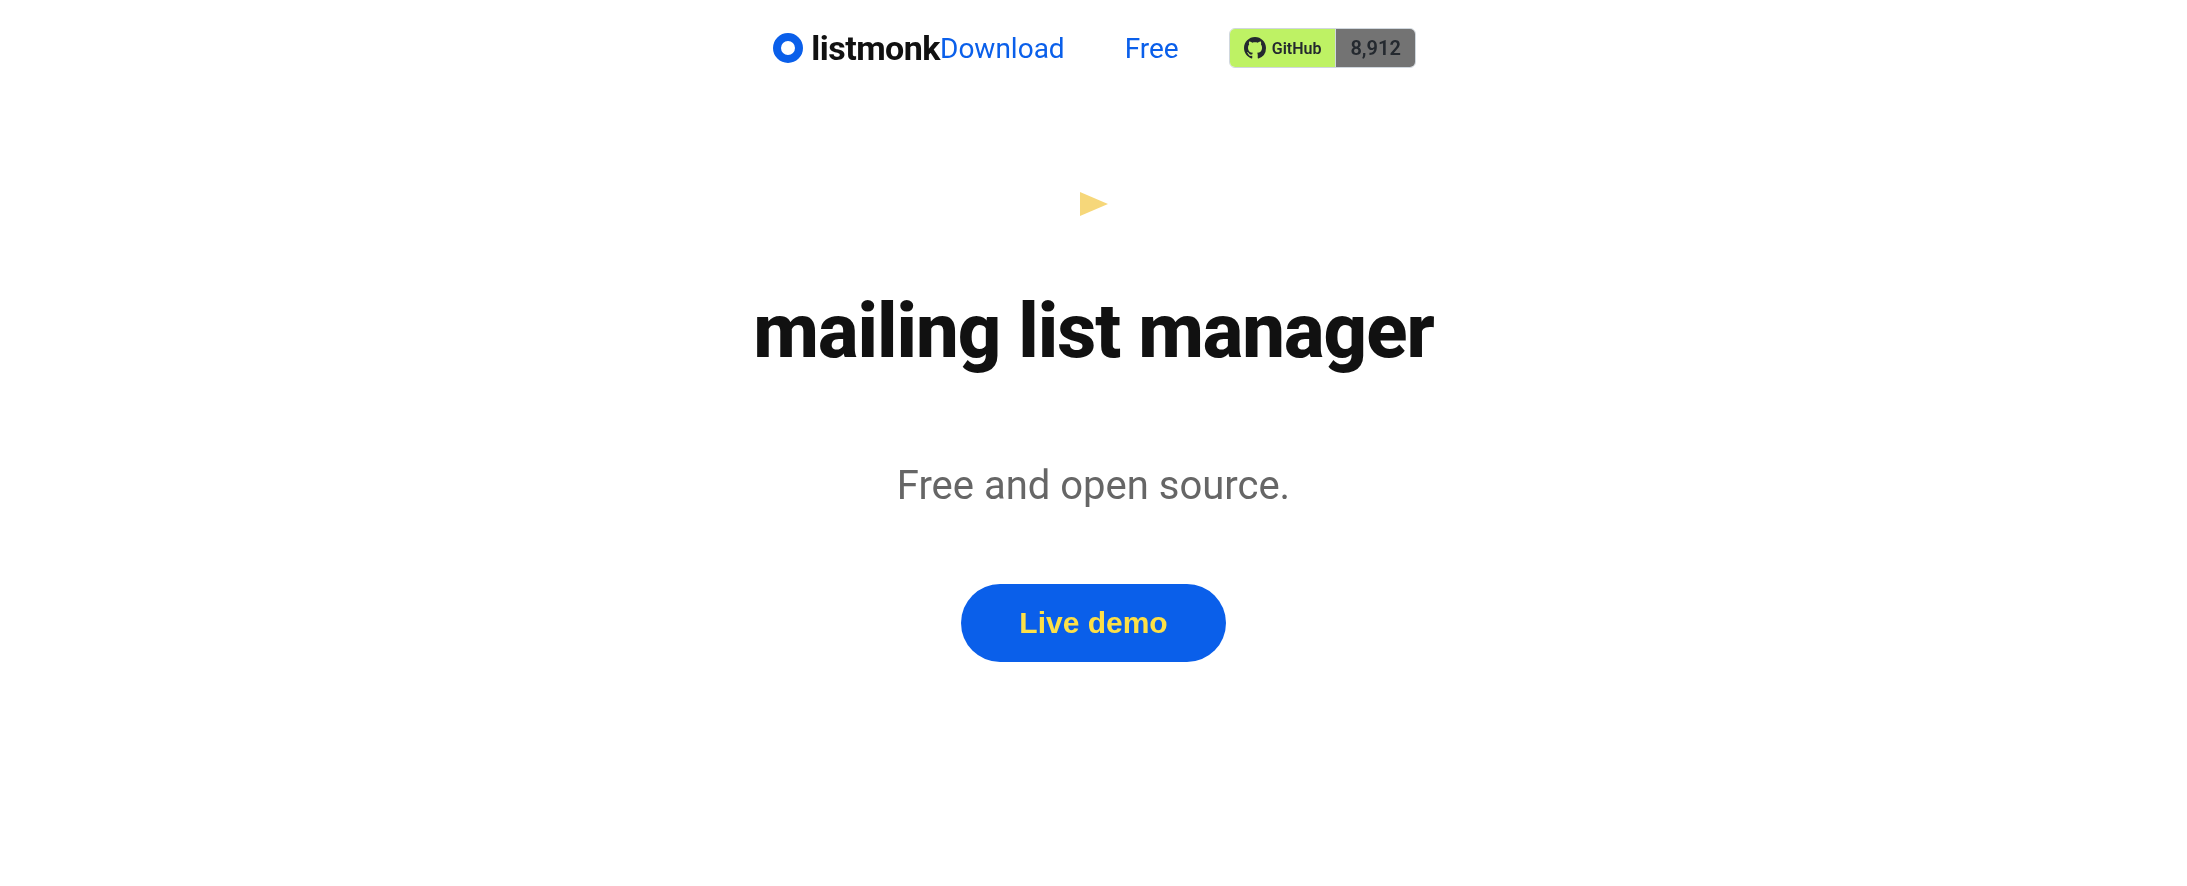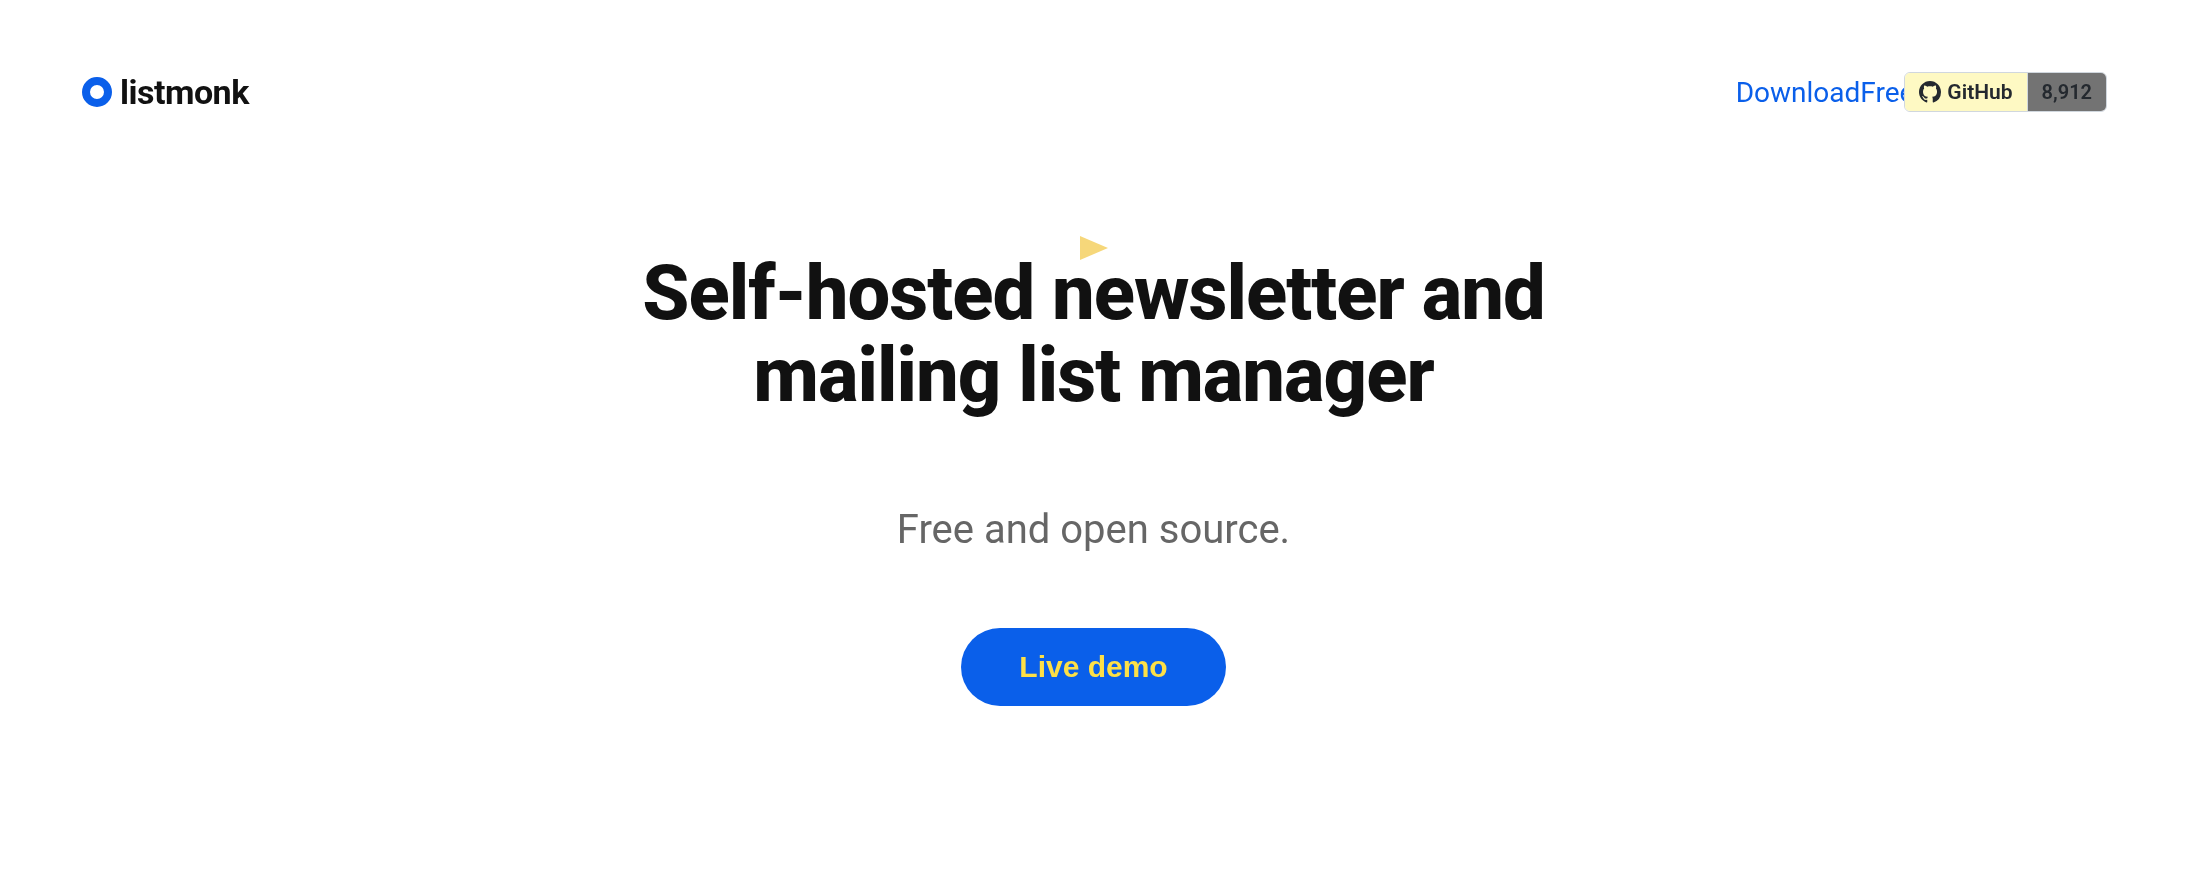--- a/index.html
+++ b/index.html
@@ -11,23 +11,22 @@
     font-family: -apple-system, BlinkMacSystemFont, "Segoe UI", Roboto, "Helvetica Neue", Arial, sans-serif;
     background: #ffffff;
     color: #111;
     width: 2187px;
     height: 886px;
     overflow: hidden;
   }
   .header {
     display: flex;
     align-items: center;
-    justify-content: space-between;
+    justify-content: center;
     padding: 28px 80px 0 82px;
-    margin-top: 44px;
   }
   .logo {
     display: flex;
     align-items: center;
     gap: 8px;
     cursor: pointer;
   }
   .logo-ring {
     width: 30px;
     height: 30px;
@@ -36,20 +35,21 @@
   }
   .logo-text {
     font-size: 34px;
     font-weight: 700;
     color: #111;
     letter-spacing: -0.5px;
   }
   .nav {
     display: flex;
     align-items: center;
+    gap: 60px;
   }
   .nav-link {
     font-size: 28px;
     color: #0a5fea;
     text-decoration: none;
     cursor: pointer;
   }
   .github-badge {
     display: flex;
     align-items: stretch;
@@ -58,22 +58,22 @@
     overflow: hidden;
     height: 40px;
     cursor: pointer;
     margin-left: -10px;
   }
   .github-label {
     display: flex;
     align-items: center;
     gap: 6px;
     padding: 0 14px;
-    background: #fef9c3;
-    font-size: 21px;
+    background: #bef264;
+    font-size: 16px;
     font-weight: 600;
     color: #24292f;
     border-right: 1px solid #d0d7de;
   }
   .github-count {
     display: flex;
     align-items: center;
     padding: 0 14px;
     background: #737373;
     font-size: 20px;
@@ -149,21 +149,21 @@
   </nav>
 </header>
 
 <section class="hero">
   <div class="confetti">
     <svg width="40" height="40" viewBox="0 0 40 40">
         <polygon points="6,8 34,20 6,32" fill="#f6d77a"></polygon>
       </svg>
   </div>
   <h1 class="headline">
-    <span>Self-hosted newsletter and</span><br>
+    <br>
     <span>mailing list manager</span>
   </h1>
   <p class="subline">
     <span class="subline-strong">Free and open source.</span>
   </p>
   <div class="cta">
     <button class="cta-button">Live demo</button>
   </div>
 </section>
 

